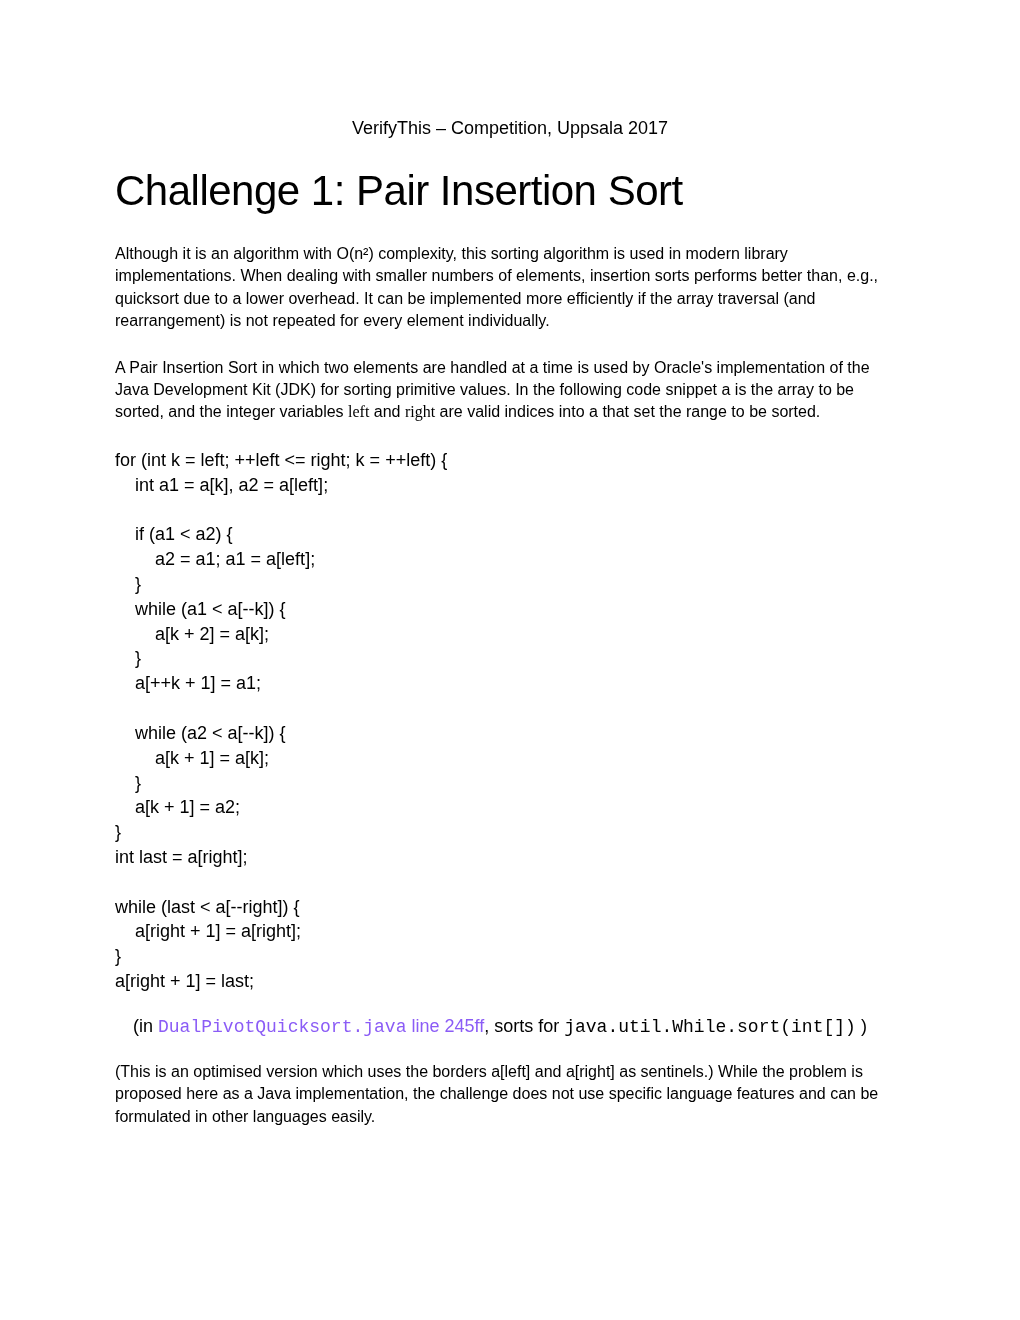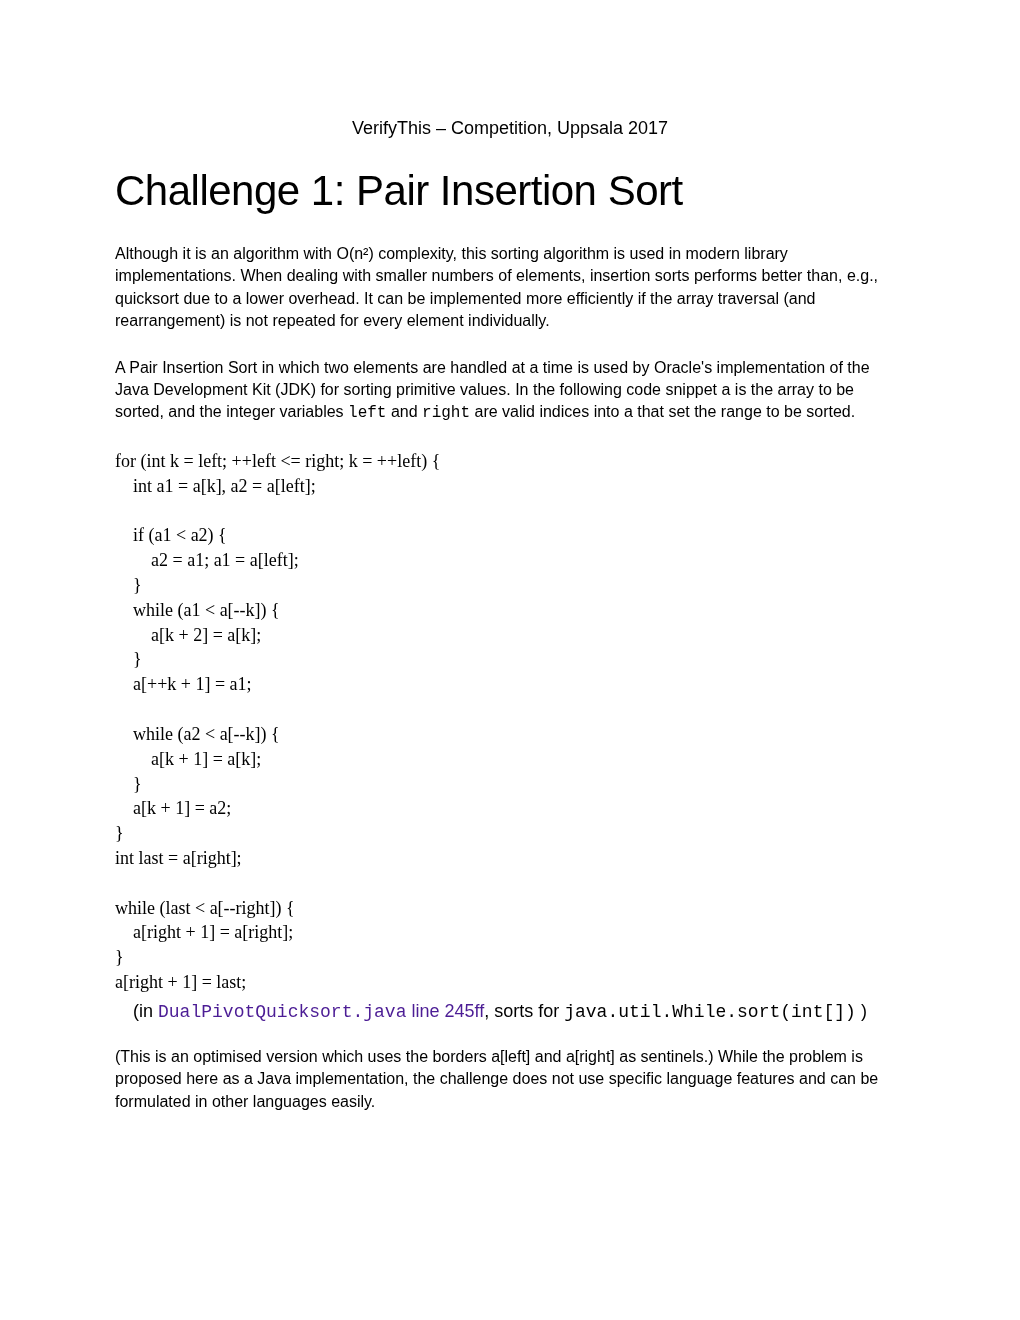--- a/index.html
+++ b/index.html
@@ -27,36 +27,36 @@
       margin-bottom: 28px;
       letter-spacing: -0.5px;
     }
     p {
       font-size: 16px;
       line-height: 1.4;
       margin-bottom: 24px;
       margin-top: 20px;
     }
     .inline-code {
-      font-family: Liberation Mono, monospace;
+      font-family: Liberation Serif, serif;
     }
     pre.code-block {
-      font-family: Liberation Serif, serif;
+      font-family: Liberation Sans, sans-serif;
       font-size: 18px;
       line-height: 1.38;
       white-space: pre;
-      margin-bottom: 6px;
+      margin-bottom: 22px;
     }
     .citation {
       font-size: 18px;
       margin-left: 18px;
       margin-bottom: 24px;
     }
     .citation .link {
-      color: #4c1d95;
+      color: #8b5cf6;
     }
     .citation .mono {
       font-family: "Courier New", Courier, monospace;
     }
   </style>
 </head>
 <body>
 
 <div class="header-line">VerifyThis – Competition, Uppsala 2017</div>
 

